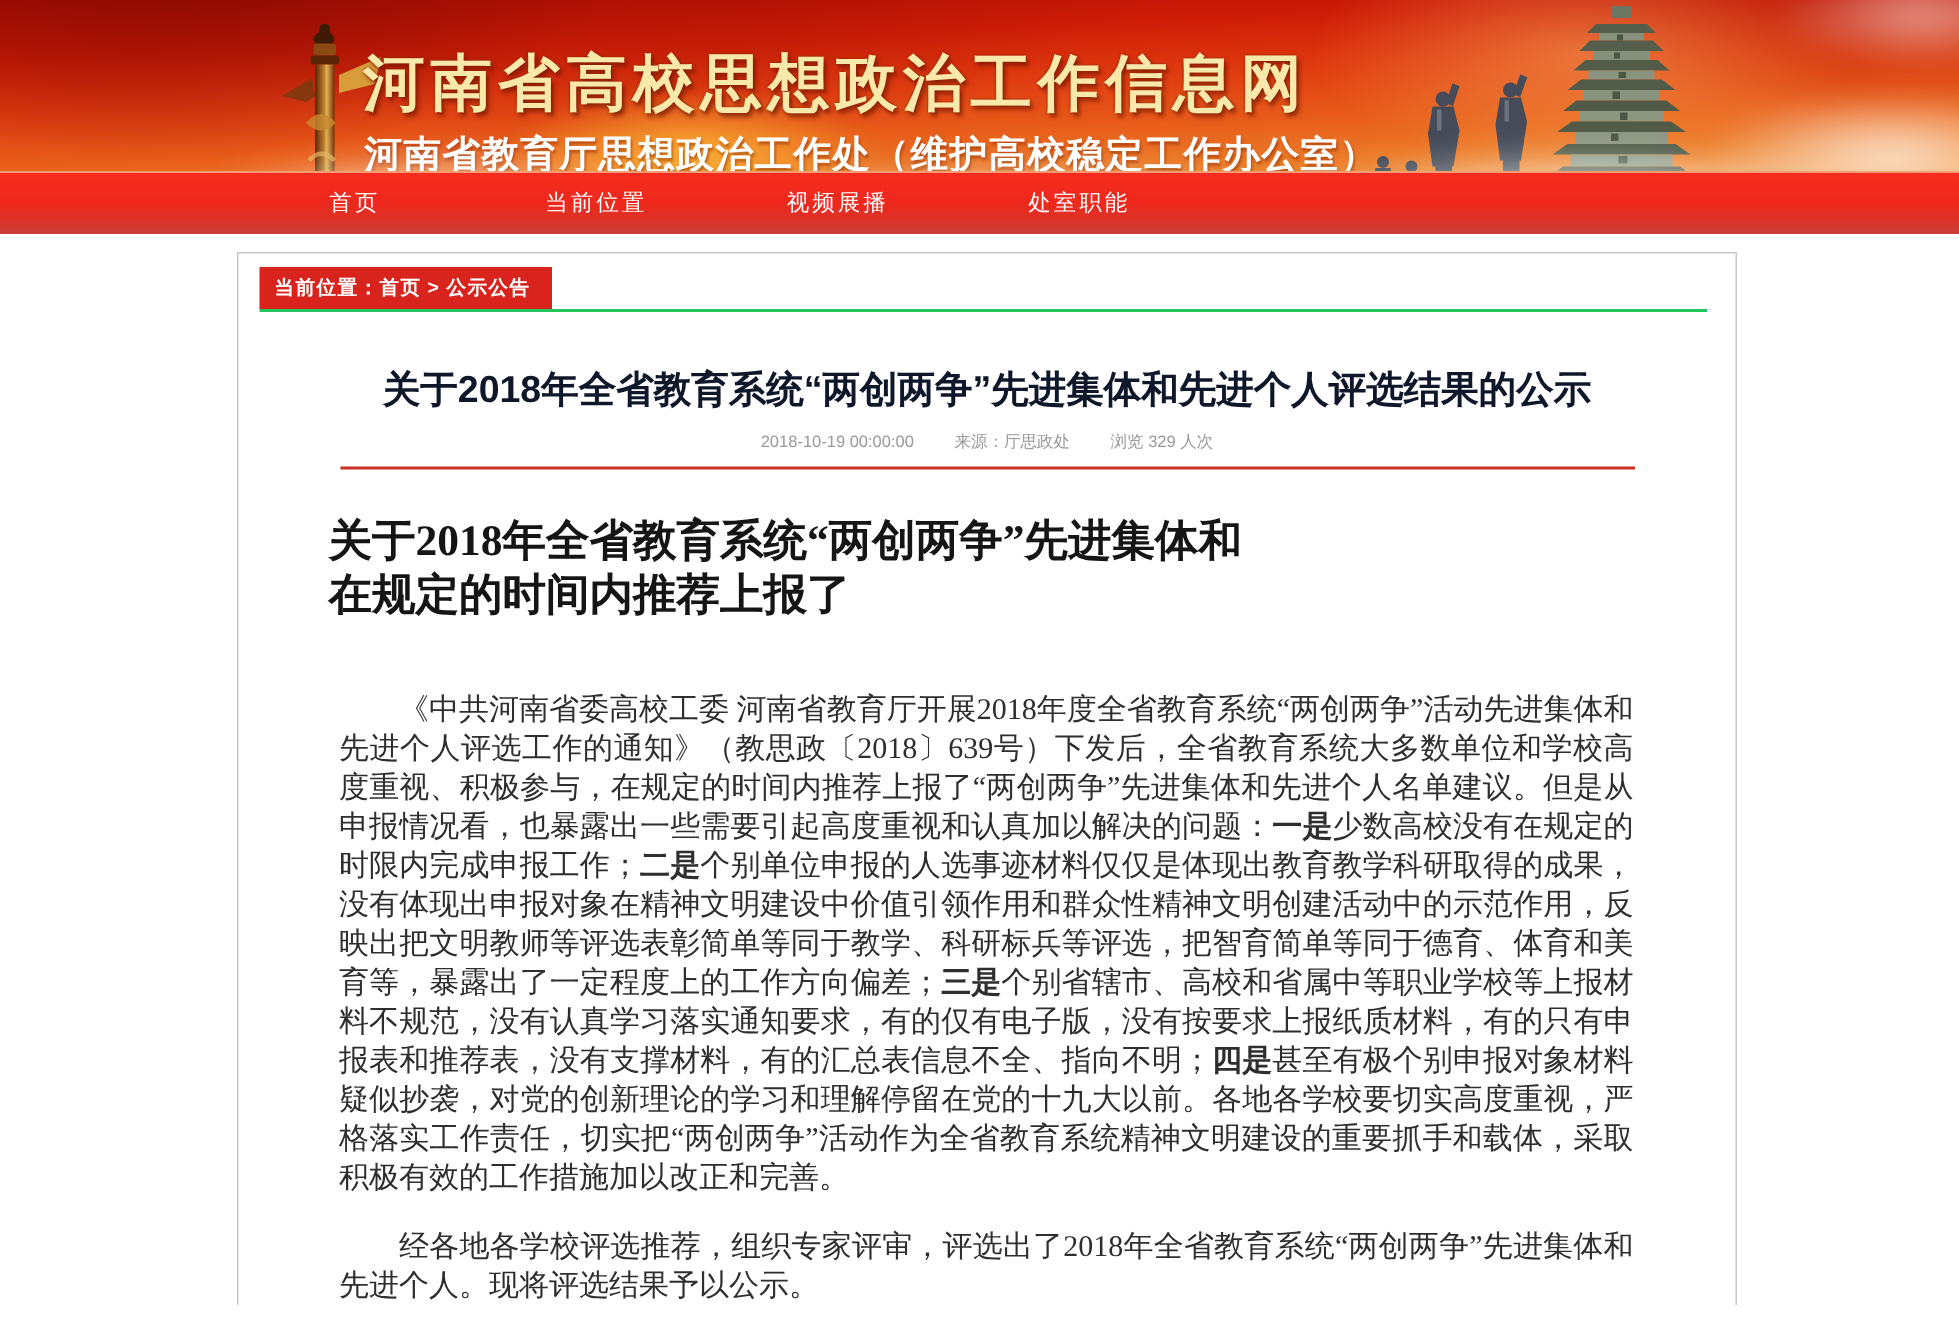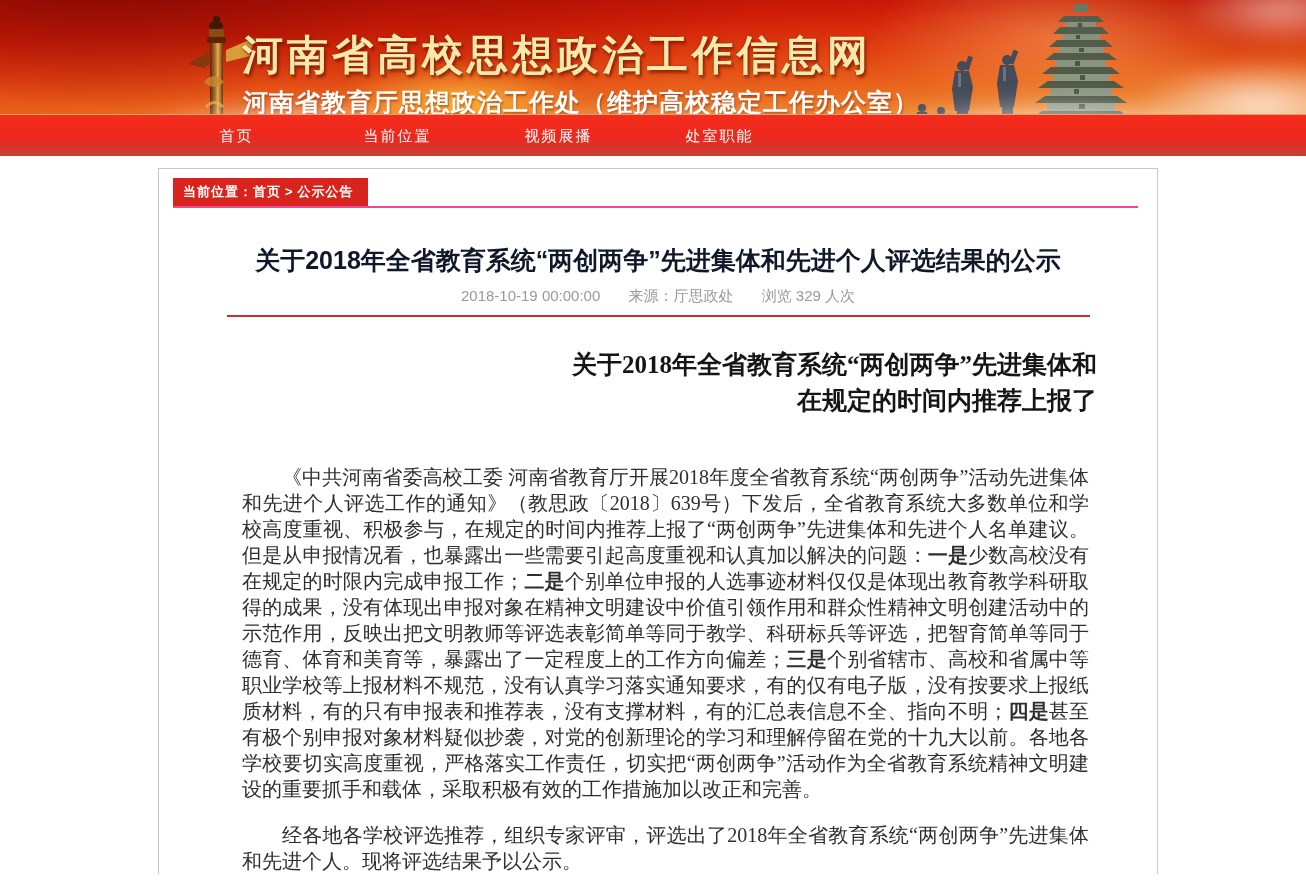--- a/index.html
+++ b/index.html
@@ -65,57 +65,57 @@
 
   
   .content-box {
     width:1000px; margin:12px 0 0 158px;
     background:#ffffff;
     border:1px solid #c6c6c6; border-bottom:none;
     min-height:687px;
   }
   .crumb-wrap {
     margin:9px 19px 0 14px;
-    border-bottom:2px solid #ec4899;
+    border-bottom:2px solid #22c55e;
   }
   .crumb-box {
     display:inline-block; background:#d8241c; color:#fff;
     font-size:13px; font-weight:bold; letter-spacing:1px;
     padding:5px 14px 5px 10px; cursor:default;
   }
   .crumb-box a { color:#fff; text-decoration:none; cursor:pointer; }
   .crumb-sep { padding:0 4px; }
 
   .article-title {
     margin:36px 40px 0 40px; text-align:center;
     font-size:25px; font-weight:bold; color:#0f172a; line-height:32px;
   }
   .article-meta {
     margin-top:11px; text-align:center;
-    font-size:15px; color:#999999;
+    font-size:11px; color:#999999;
   }
   .article-meta span { margin:0 12px; }
   .meta-rule {
     height:2px; background:#ca2f25; margin:9px 67px 0 68px;
   }
 
   .doc-heading {
-    margin:30px 60px 0 60px; text-align:right;
+    margin:30px 60px 0 60px; text-align:left;
     font-family:"Liberation Serif", serif;
-    font-size:25px; font-weight:bold; color:#151515; line-height:36px;
+    font-size:29px; font-weight:bold; color:#151515; line-height:36px;
   }
   .doc-heading span { display:block; }
 
   .article-body {
     margin:45px 68px 0 67px;
     font-family:"Liberation Serif", serif;
     font-size:20px; line-height:26px; color:#2e2e2e;
     text-align:justify;
   }
-  .article-body p { text-indent:2em; margin:0 0 20px 16px; }
+  .article-body p { text-indent:2em; margin:0 0 20px 0; }
   .seg-bold { font-weight:bold; }
 </style>
 </head>
 <body>
 
 <div class="banner">
   <div class="cloud cl5"></div>
   <div class="banner-flame"></div>
 
   <svg class="banner-art art-huabiao" width="110" height="136" viewBox="0 0 110 136">

